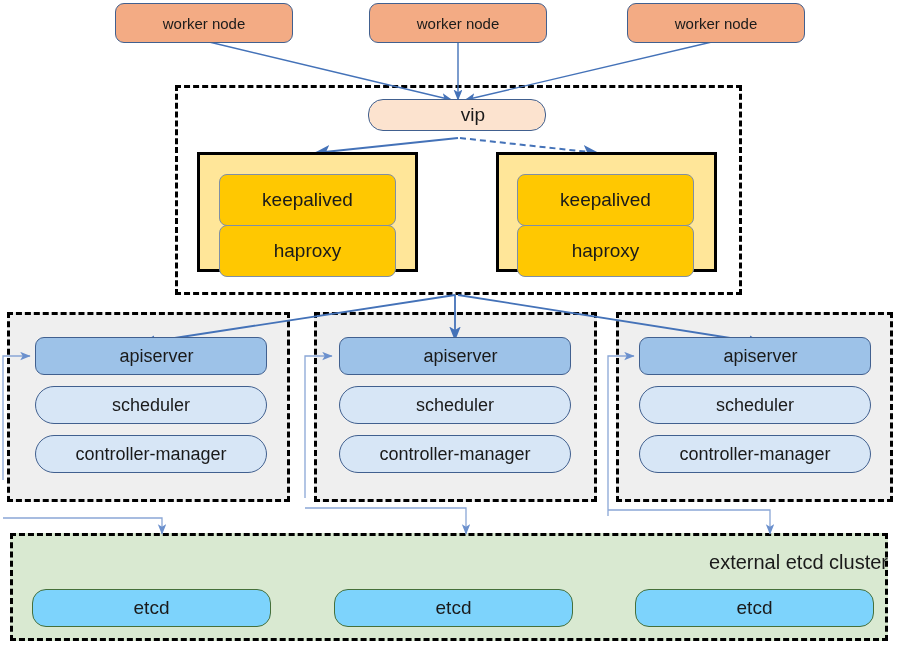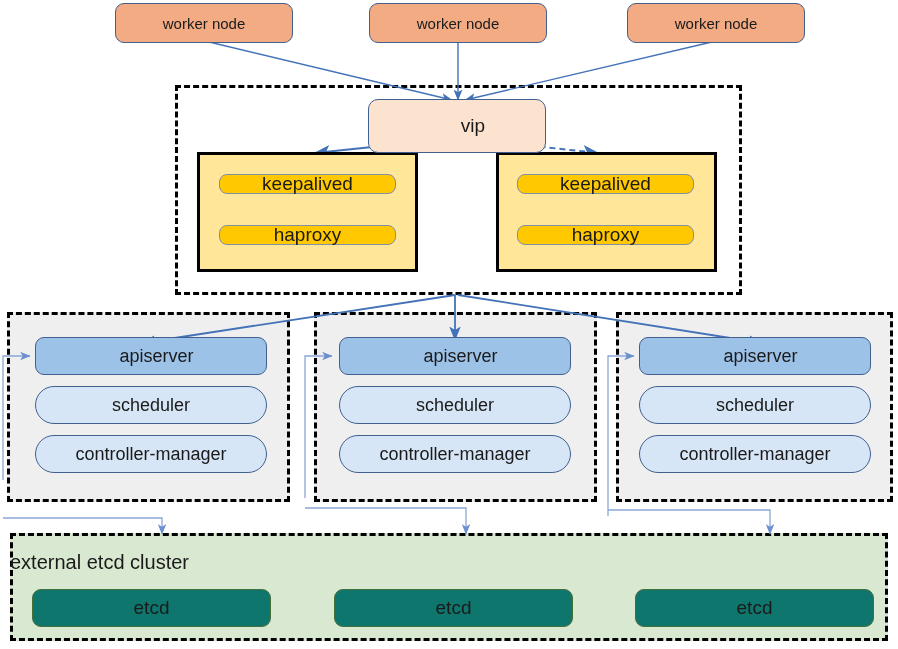--- a/index.html
+++ b/index.html
@@ -42,23 +42,23 @@
     background: #f3ab84;
     border: 1px solid #41608f;
     border-radius: 9px;
     font-size: 15px;
     height: 40px;
   }
   
   .vip {
     background: #fce3cf;
     border: 1px solid #41608f;
-    border-radius: 10px;
+    border-radius: 15px;
     font-size: 19px;
-    height: 54px;
+    height: 32px;
     padding-left: 32px;
   }
   
   .dash-group {
     position: absolute;
     box-sizing: border-box;
     border: 3px dashed #000000;
     background: transparent;
     z-index: 2;
   }
@@ -76,21 +76,21 @@
     box-sizing: border-box;
     background: #ffe699;
     border: 3px solid #000000;
     z-index: 6;
   }
   .lb-svc {
     background: #ffc801;
     border: 1px solid #7f8fa6;
     border-radius: 8px;
     font-size: 19px;
-    height: 20px;
+    height: 52px;
     z-index: 8;
   }
   
   .apiserver {
     background: #9dc2e8;
     border: 1px solid #41608f;
     border-radius: 9px;
     font-size: 18px;
     height: 38px;
     z-index: 8;
@@ -102,27 +102,27 @@
     border-radius: 19px;
     font-size: 18px;
     height: 38px;
     z-index: 8;
   }
   
   .etcd-title {
     position: absolute;
     font-size: 20px;
     color: #1a1a1a;
-    text-align: left;
+    text-align: right;
     z-index: 8;
   }
   .etcd-box {
-    background: #0f766e;
+    background: #7dd3fc;
     border: 1px solid #46703a;
-    border-radius: 9px;
+    border-radius: 14px;
     font-size: 19px;
     height: 38px;
     z-index: 8;
   }
 </style>
 </head>
 <body>
 
 <div id="canvas">
 

